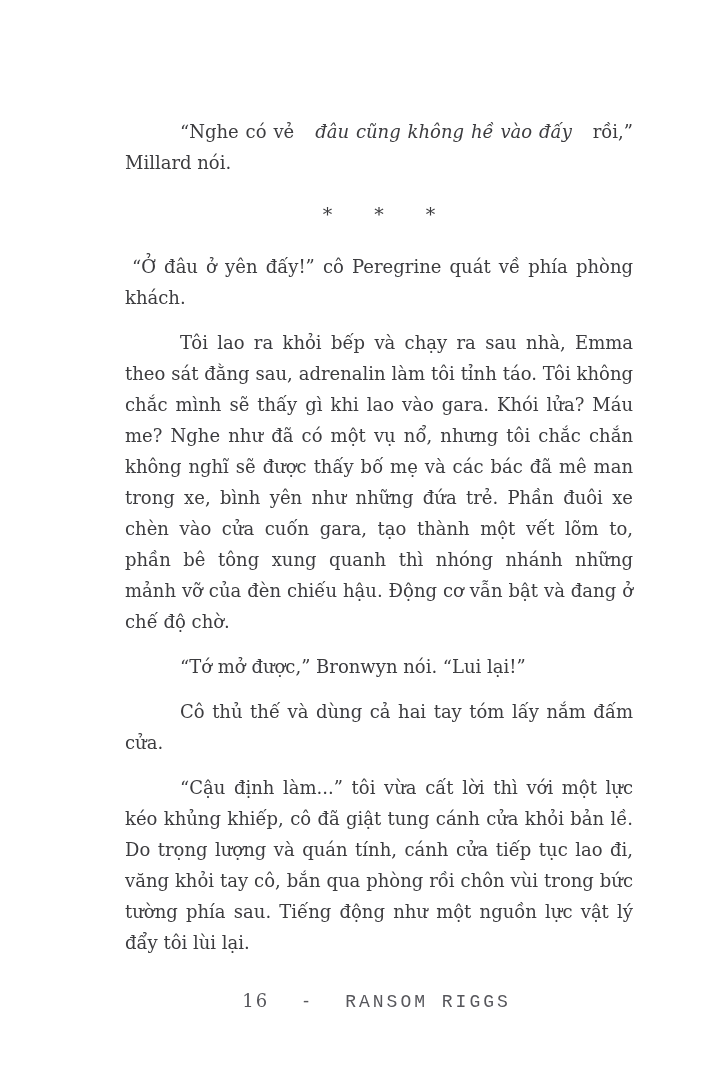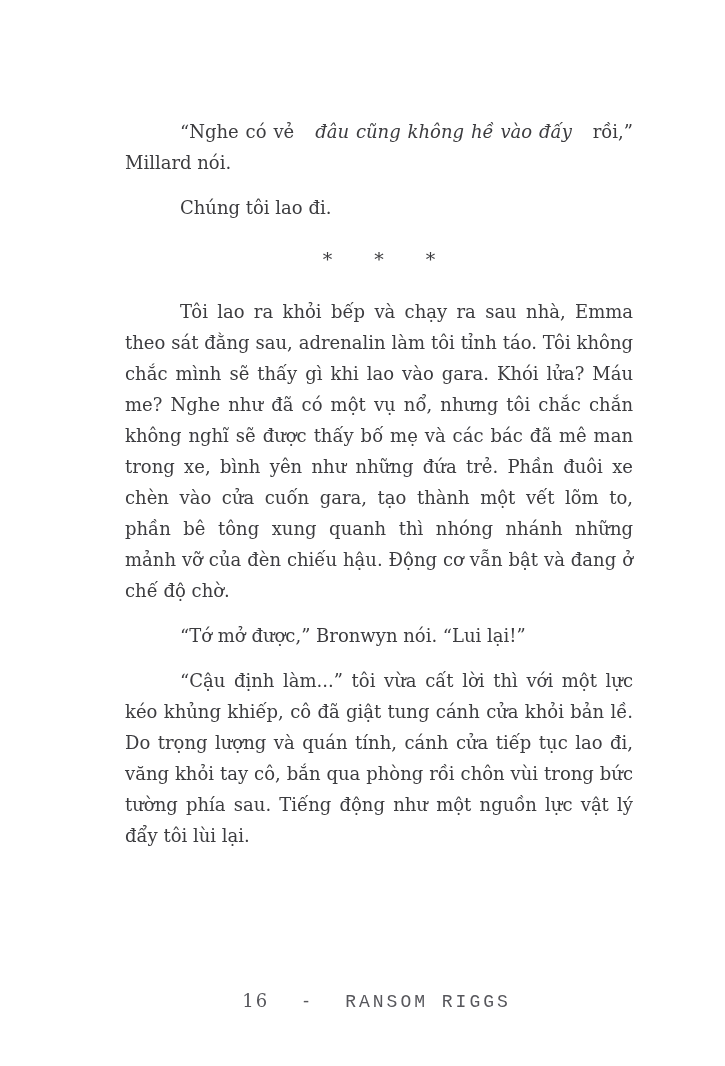--- a/index.html
+++ b/index.html
@@ -50,28 +50,29 @@
     letter-spacing: 2px;
   }
   .footer .book-title { letter-spacing: 3px; font-family: Liberation Mono, monospace; }
 </style>
 </head>
 <body>
 
 <div class="page">
   <div class="body-text" id="body-text">
       <p class="para indent"><span>“Nghe có vẻ </span><em>đâu cũng không hề vào đấy</em><span> rồi,” Millard nói.</span></p>
-      <p class="para indent"><span>Chúng tôi lao đi.</span></p>
       <div class="separator">
         <span>*</span>
         <span>*</span>
         <span>*</span>
       </div>
+      <p class="para"><span>“Ở đâu ở yên đấy!” cô Peregrine quát về phía phòng khách.</span></p>
       <p class="para indent"><span>Tôi lao ra khỏi bếp và chạy ra sau nhà, Emma theo sát đằng sau, adrenalin làm tôi tỉnh táo. Tôi không chắc mình sẽ thấy gì khi lao vào gara. Khói lửa? Máu me? Nghe như đã có một vụ nổ, nhưng tôi chắc chắn không nghĩ sẽ được thấy bố mẹ và các bác đã mê man trong xe, bình yên như những đứa trẻ. Phần đuôi xe chèn vào cửa cuốn gara, tạo thành một vết lõm to, phần bê tông xung quanh thì nhóng nhánh những mảnh vỡ của đèn chiếu hậu. Động cơ vẫn bật và đang ở chế độ chờ.</span></p>
       <p class="para indent"><span>“Tớ mở được,” Bronwyn nói. “Lui lại!”</span></p>
+      <p class="para indent"><span>Cô thủ thế và dùng cả hai tay tóm lấy nắm đấm cửa.</span></p>
       <p class="para indent"><span>“Cậu định làm...” tôi vừa cất lời thì với một lực kéo khủng khiếp, cô đã giật tung cánh cửa khỏi bản lề. Do trọng lượng và quán tính, cánh cửa tiếp tục lao đi, văng khỏi tay cô, bắn qua phòng rồi chôn vùi trong bức tường phía sau. Tiếng động như một nguồn lực vật lý đẩy tôi lùi lại.</span></p>
     </div>
   <div class="footer">
     <span class="page-number">16</span>
     <span class="footer-dash">-</span>
     <span class="book-title">RANSOM RIGGS</span>
   </div>
 </div>
 
 </body></html>

